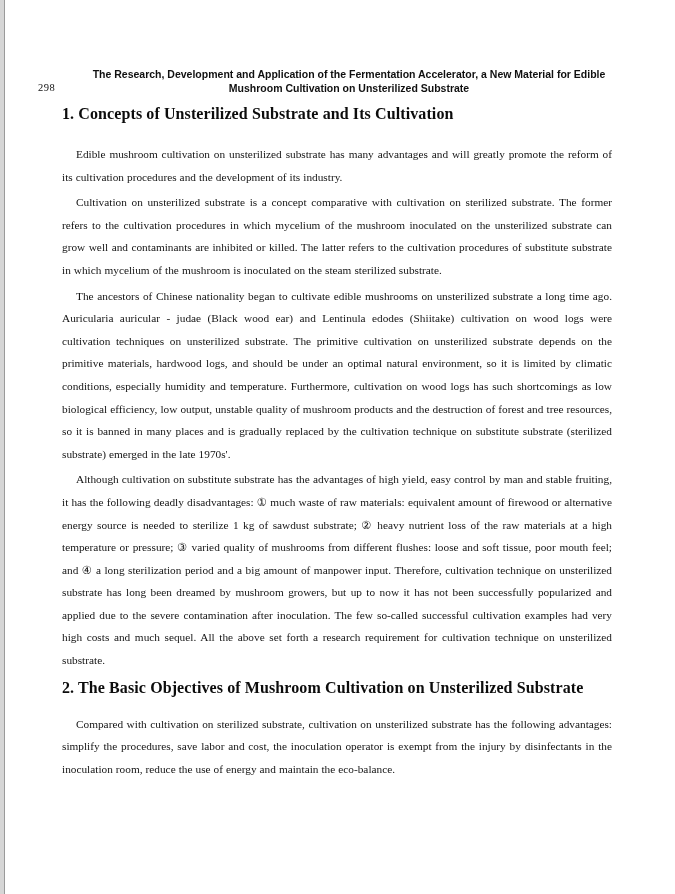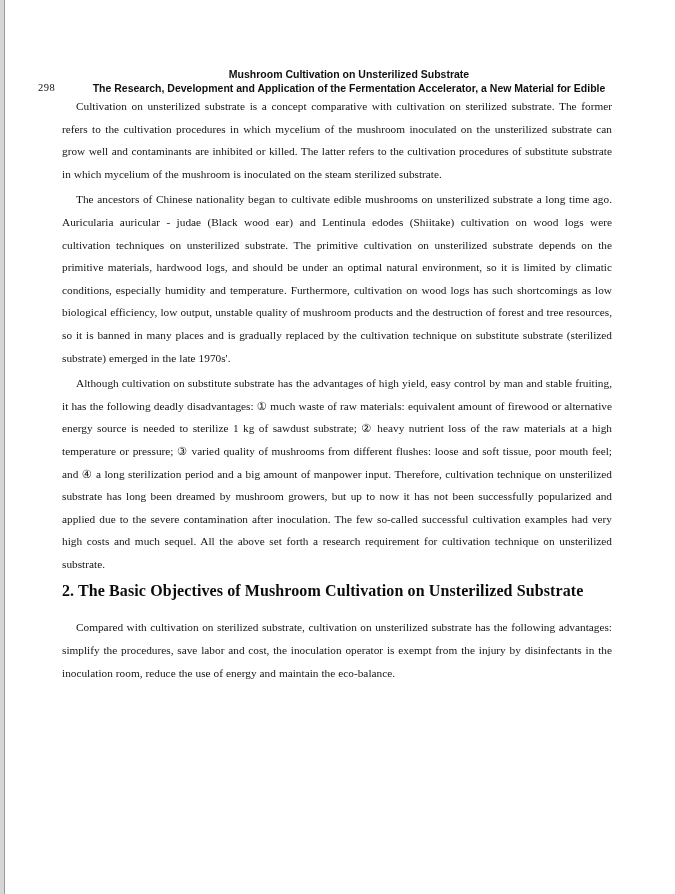--- a/index.html
+++ b/index.html
@@ -75,25 +75,27 @@
 </head>
 <body>
 
 <div>
   <div class="page-edge"></div>
 
   <div class="content">
 
     <div class="running-header">
       <span class="page-num">298</span>
+      <div>The Research, Development and Application of the Fermentation Accelerator, a New Material for Edible</div>
       <div>Mushroom Cultivation on Unsterilized Substrate</div>
-      <div>The Research, Development and Application of the Fermentation Accelerator, a New Material for Edible</div>
     </div>
 
+    <h1 class="section-heading">1. Concepts of Unsterilized Substrate and Its Cultivation</h1>
 
+    <p class="body-para">Edible mushroom cultivation on unsterilized substrate has many advantages and will greatly promote the reform of its cultivation procedures and the development of its industry.</p>
 
     <p class="body-para">Cultivation on unsterilized substrate is a concept comparative with cultivation on sterilized substrate. The former refers to the cultivation procedures in which mycelium of the mushroom inoculated on the unsterilized substrate can grow well and contaminants are inhibited or killed. The latter refers to the cultivation procedures of substitute substrate in which mycelium of the mushroom is inoculated on the steam sterilized substrate.</p>
 
     <p class="body-para">The ancestors of Chinese nationality began to cultivate edible mushrooms on unsterilized substrate a long time ago. Auricularia auricular - judae (Black wood ear) and Lentinula edodes (Shiitake) cultivation on wood logs were cultivation techniques on unsterilized substrate. The primitive cultivation on unsterilized substrate depends on the primitive materials, hardwood logs, and should be under an optimal natural environment, so it is limited by climatic conditions, especially humidity and temperature. Furthermore, cultivation on wood logs has such shortcomings as low biological efficiency, low output, unstable quality of mushroom products and the destruction of forest and tree resources, so it is banned in many places and is gradually replaced by the cultivation technique on substitute substrate (sterilized substrate) emerged in the late 1970s'.</p>
 
     <p class="body-para">Although cultivation on substitute substrate has the advantages of high yield, easy control by man and stable fruiting, it has the following deadly disadvantages: ① much waste of raw materials: equivalent amount of firewood or alternative energy source is needed to sterilize 1 kg of sawdust substrate; ② heavy nutrient loss of the raw materials at a high temperature or pressure; ③ varied quality of mushrooms from different flushes: loose and soft tissue, poor mouth feel; and ④ a long sterilization period and a big amount of manpower input. Therefore, cultivation technique on unsterilized substrate has long been dreamed by mushroom growers, but up to now it has not been successfully popularized and applied due to the severe contamination after inoculation. The few so-called successful cultivation examples had very high costs and much sequel. All the above set forth a research requirement for cultivation technique on unsterilized substrate.</p>
 
     <h1 class="section-heading second">2. The Basic Objectives of Mushroom Cultivation on Unsterilized Substrate</h1>
 
     <p class="body-para">Compared with cultivation on sterilized substrate, cultivation on unsterilized substrate has the following advantages: simplify the procedures, save labor and cost, the inoculation operator is exempt from the injury by disinfectants in the inoculation room, reduce the use of energy and maintain the eco-balance.</p>

